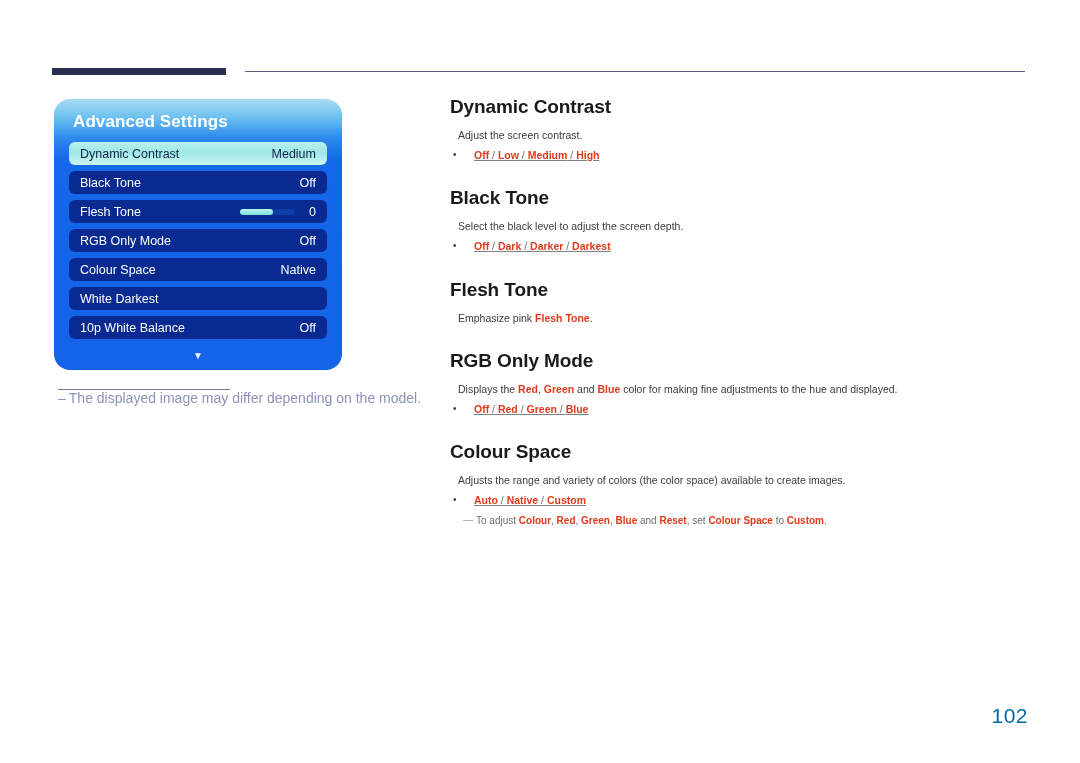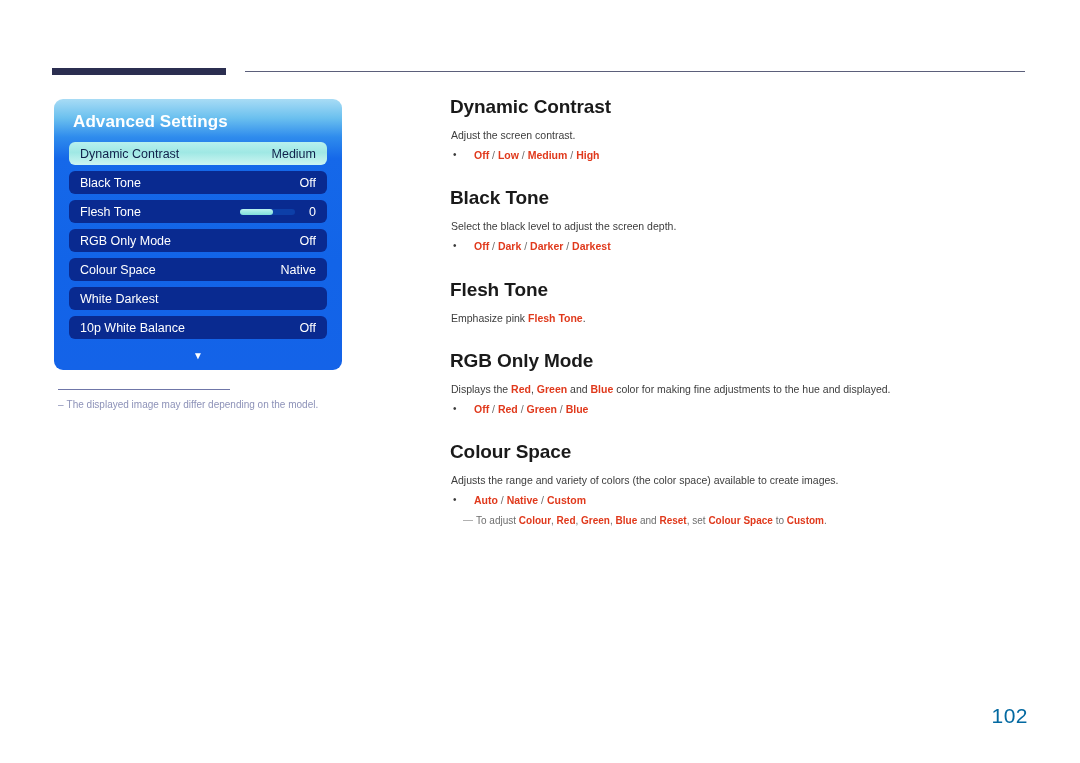--- a/index.html
+++ b/index.html
@@ -44,21 +44,21 @@
   
   #osd-figure {
     position: absolute;
     left: 54px;
     top: 99px;
     width: 288px;
   }
   #osd-panel {
     width: 288px;
     height: 271px;
-    border-radius: 9px;
+    border-radius: 16px;
     background: linear-gradient(to bottom,
         #a8dcf5 0%,
         #6bc0ef 7%,
         #2f8ced 14%,
         #1568e9 22%,
         #1264e8 60%,
         #1463e8 100%);
     position: relative;
     box-sizing: border-box;
     padding: 0;
@@ -138,23 +138,22 @@
     line-height: 10px;
   }
   #osd-note-rule {
     margin-top: 19px;
     margin-left: 4px;
     width: 172px;
     height: 1px;
     background: #6f76a8;
   }
   #osd-note {
-    margin-top: 9px;
     margin-left: 4px;
-    font-size: 10px;
+    font-size: 14px;
     color: #8d92b8;
     white-space: nowrap;
   }
   #osd-note .dash {
     margin-right: 3px;
   }
 
   
   #doc-body {
     position: absolute;
@@ -166,39 +165,40 @@
     font-size: 19px;
     font-weight: bold;
     color: #1a1a1a;
     letter-spacing: -0.1px;
     margin: 0;
     white-space: nowrap;
   }
   .sec-desc {
     font-size: 10.5px;
     color: #3c3c3c;
-    margin: 11px 0 0 1px;
+    margin: 11px 0 0 8px;
     line-height: 1.25;
   }
   .opt-line {
     position: relative;
     margin: 6px 0 0 14px;
     font-size: 10.5px;
     color: #808080;
     line-height: 1.35;
   }
   .opt-line .dot {
     position: absolute;
     left: -11px;
     top: 0px;
     color: #3c3c3c;
     font-size: 10px;
   }
   .opt-line .opts {
     margin-left: 10px;
+    text-decoration: underline;
   }
   .hl {
     color: #e0391c;
     font-weight: bold;
   }
   .sep {
     color: #6e6e6e;
     font-weight: normal;
   }
   .note-line {

